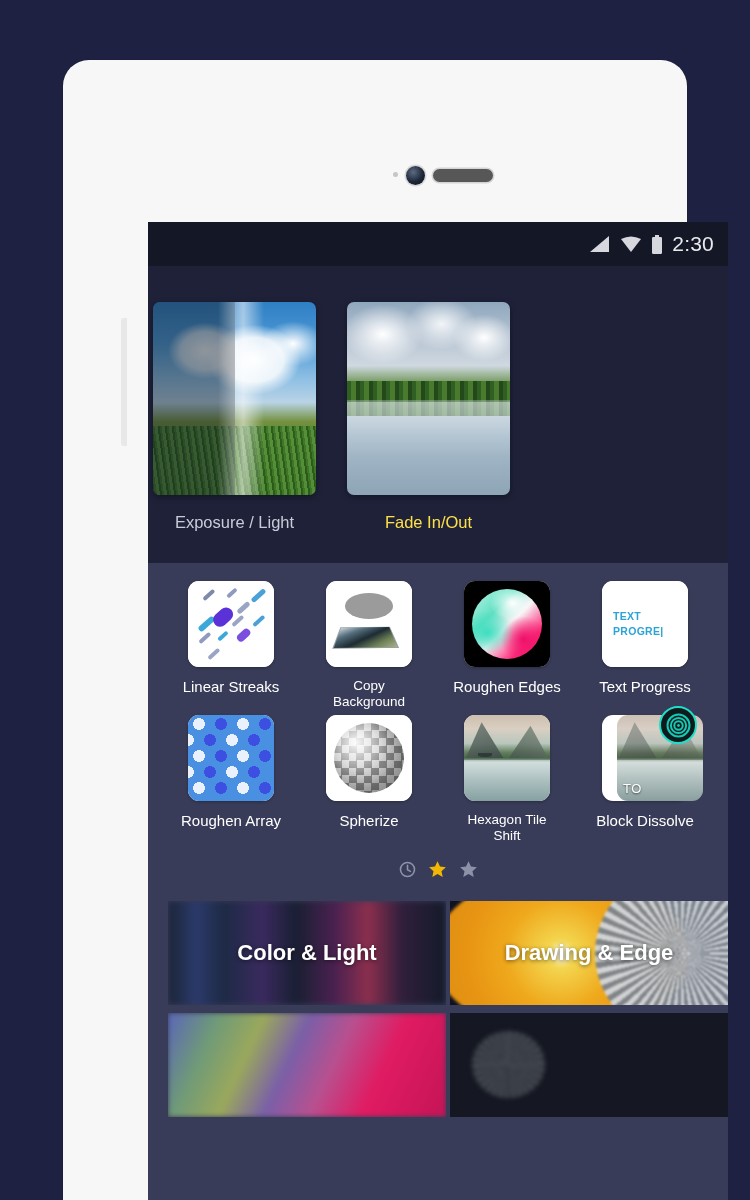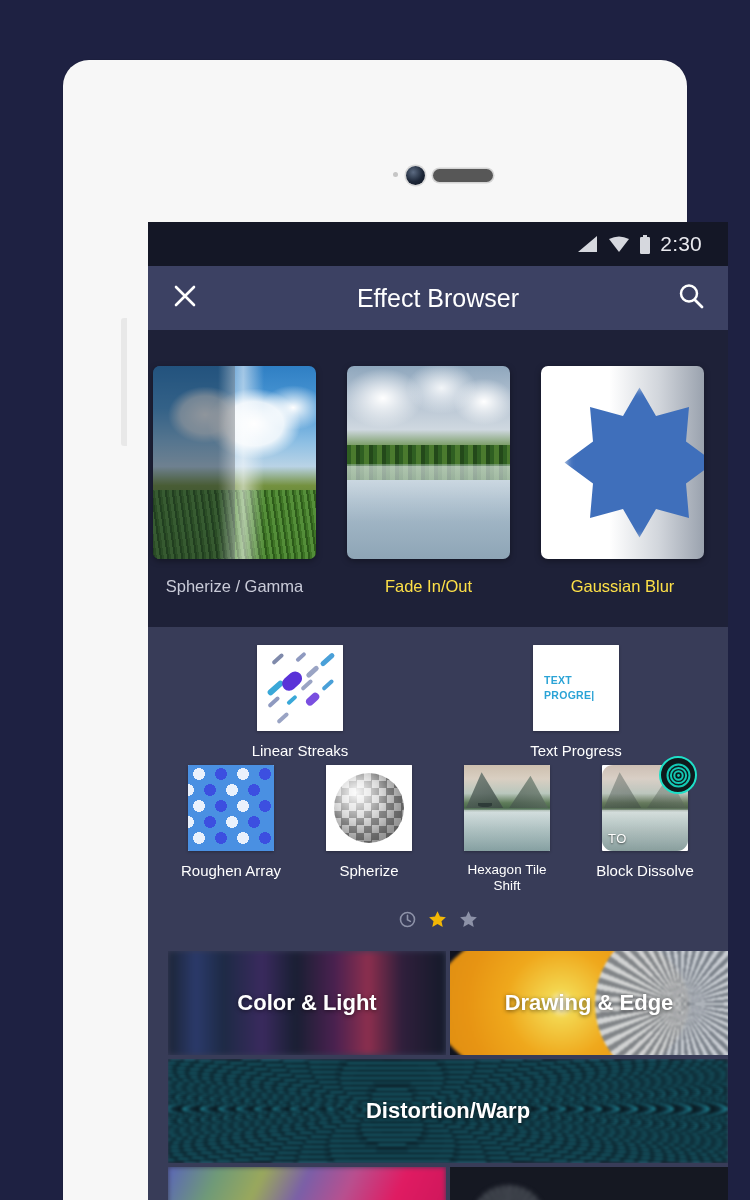--- a/index.html
+++ b/index.html
@@ -47,21 +47,21 @@
     position: absolute; left: 85px; top: 162px;
     width: 580px; height: 1038px;
     background: #383c58;
     overflow: hidden;
   }
 
   
   #status-bar {
     height: 44px; background: #141726;
     display: flex; align-items: center; justify-content: flex-end;
-    padding-right: 26px; gap: 9px;
+    padding-right: 14px; gap: 9px;
   }
   .sb-ico { display: block; }
   #clock-text {
     color: #e9e9ee; font-size: 21px; letter-spacing: .2px;
     font-family: "Liberation Sans", sans-serif;
   }
 
   
   #app-bar {
     height: 64px; background: #3c4163;
@@ -182,21 +182,21 @@
   }
   .grid-row {
     display: flex; justify-content: space-around;
     padding: 0 14px; margin-bottom: 6px;
   }
   .grid-cell {
     width: 124px; display: flex; flex-direction: column;
     align-items: center; cursor: pointer;
   }
   .grid-thumb {
-    width: 86px; height: 86px; border-radius: 1px;
+    width: 86px; height: 86px; border-radius: 11px;
     overflow: hidden; position: relative;
     background: #ffffff;
     box-shadow: 0 1px 3px rgba(0,0,0,.3);
   }
   .grid-label {
     margin-top: 11px; font-size: 15px; color: #ffffff;
     text-align: center; line-height: 1.16; max-width: 124px;
   }
   .grid-label.small { font-size: 13.5px; }
 
@@ -300,21 +300,21 @@
     opacity:.8;
   }
   .ic-landscape .refl {
     position:absolute; left:0; right:0; top:52%; bottom:0;
     background: linear-gradient(to bottom, rgba(255,255,255,.4), rgba(120,150,150,.25));
   }
   .ic-landscape .boat {
     position:absolute; left:16%; top:44%; width:16%; height:4%;
     background:#2e3b38; border-radius: 0 0 50% 50%;
   }
-  .ic-bd-cool { filter: saturate(.8) hue-rotate(-8deg); }
+  .ic-bd-cool { filter: saturate(.8) hue-rotate(-8deg); margin-left: 15px; }
   .ic-landscape .bd-label {
     position:absolute; left:6px; bottom:5px;
     color:#ffffff; font-size:13px; letter-spacing:.5px;
     text-shadow:0 1px 2px rgba(0,0,0,.6);
   }
   .ring-badge {
     position:absolute; right:-9px; top:-9px;
     width:38px; height:38px; border-radius:50%;
     background:#0e1a1c; border:2.5px solid #1ee0c8;
     display:flex; align-items:center; justify-content:center;
@@ -420,70 +420,48 @@
       <svg class="sb-ico" width="22" height="18" viewBox="0 0 22 18">
         <path d="M1 4 Q11 -1 21 4 L11 17 Z" fill="#d6d8de"></path>
       </svg>
       <svg class="sb-ico" width="12" height="19" viewBox="0 0 12 19">
         <rect x="4" y="0" width="4" height="2.4" fill="#d6d8de"></rect>
         <rect x="1" y="2" width="10" height="17" rx="1.2" fill="#d6d8de"></rect>
       </svg>
       <span id="clock-text">2:30</span>
     </div>
 
-    <div id="app-bar">
-      <span id="close-btn">
-        <svg width="30" height="30" viewBox="0 0 30 30">
-          <path d="M6 6 L24 24 M24 6 L6 24" stroke="#ffffff" stroke-width="2.6" stroke-linecap="round"></path>
-        </svg>
-      </span>
-      <span id="app-title">Effect Browser</span>
-      <span id="search-btn">
-        <svg width="30" height="30" viewBox="0 0 30 30">
-          <circle cx="13" cy="12.5" r="8" fill="none" stroke="#ffffff" stroke-width="2.5"></circle>
-          <path d="M19 19 L26 26" stroke="#ffffff" stroke-width="2.8" stroke-linecap="round"></path>
-        </svg>
-      </span>
-    </div>
 
     <div id="carousel">
       <div class="carousel-track">
 
         <div class="carousel-card first">
           <div class="carousel-thumb">
             <div class="art-exposure">
               <div class="clouds"></div>
                 <div class="grass"></div>
               <div class="dim"></div>
                 <div class="flare"></div>
             </div>
           </div>
-          <div class="carousel-label">Spherize / Gamma</div>
+          <div class="carousel-label">Exposure / Light</div>
         </div>
 
         <div class="carousel-card">
           <div class="carousel-thumb">
             <div class="art-lake">
               <div class="sky-clouds"></div>
                 <div class="trees"></div>
               <div class="trees-r"></div>
                 <div class="water-sheen"></div>
             </div>
           </div>
           <div class="carousel-label">Fade In/Out</div>
         </div>
 
-        <div class="carousel-card">
-          <div class="carousel-thumb">
-            <div class="art-gblur">
-              <div class="star"></div>
-            </div>
-          </div>
-          <div class="carousel-label">Gaussian Blur</div>
-        </div>
 
       </div>
     </div>
 
     <div id="effect-grid">
 
       <div class="grid-row">
 
         <div class="grid-cell">
           <div class="grid-thumb">
@@ -498,21 +476,39 @@
               <i style="left:34%;top:62%;width:14%;height:5%;background:#3aa8d8"></i>
               <i style="left:56%;top:58%;width:18%;height:9%;background:#7a4fe0;border-radius:8px"></i>
               <i style="left:50%;top:44%;width:16%;height:5%;background:#9aa4c4"></i>
               <i style="left:22%;top:82%;width:16%;height:5%;background:#9aa4c4"></i>
               <i style="left:74%;top:44%;width:16%;height:5%;background:#4aa0d8"></i>
             </div>
           </div>
           <div class="grid-label">Linear Streaks</div>
         </div>
 
-
+        <div class="grid-cell">
+          <div class="grid-thumb">
+            <div class="ic-copybg">
+              <div class="oval"></div>
+                <div class="plane"></div>
+            </div>
+          </div>
+          <div class="grid-label small" style="white-space:pre-line">Copy
+Background</div>
+        </div>
+
+        <div class="grid-cell">
+          <div class="grid-thumb">
+            <div class="ic-rough">
+              <div class="blob"></div>
+            </div>
+          </div>
+          <div class="grid-label">Roughen Edges</div>
+        </div>
 
         <div class="grid-cell">
           <div class="grid-thumb">
             <div class="ic-textprog">
               <span>TEXT</span>
               <span><span>PROGRE</span><span class="caret">|</span></span>
             </div>
           </div>
           <div class="grid-label">Text Progress</div>
         </div>
@@ -603,24 +599,20 @@
         <div class="cat-tile">
           <div class="bg-drawing-edge">
             <div class="orange"></div>
               <div class="sketch"></div>
           </div>
           <div class="cat-label">Drawing &amp; Edge</div>
         </div>
       </div>
 
       <div class="cat-row">
-        <div class="cat-tile">
-          <div class="bg-distortion"></div>
-          <div class="cat-label">Distortion/Warp</div>
-        </div>
       </div>
 
       <div class="cat-row">
         <div class="cat-tile">
           <div class="bg-procedural"></div>
 
         </div>
         <div class="cat-tile">
           <div class="bg-3d">
             <div class="sh" style="left:8%;top:18%;width:26%;height:64%;border-radius:50%"></div>

